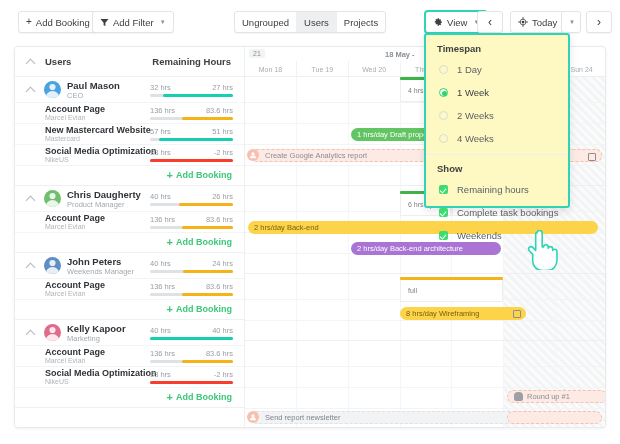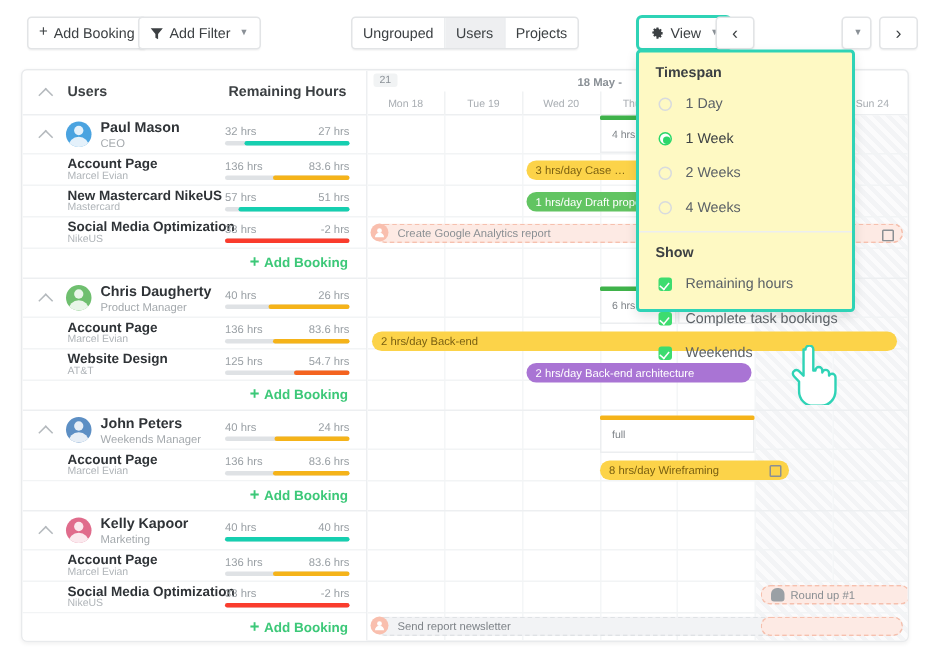--- a/index.html
+++ b/index.html
@@ -184,20 +184,30 @@
         </svg>
       </span>
       <span>View</span>
       <span class="caret">▼</span>
     </div>
 
     <div class="btn" id="btn-prev">
       <span style="font-size:12px;">‹</span>
     </div>
 
+    <div class="btn" id="btn-today">
+      <span class="target-icon">
+        <svg width="10" height="10" viewBox="0 0 16 16">
+          <circle cx="8" cy="8" r="2.2" fill="#3c4043"></circle>
+          <path d="M8 .8v3M8 12.2v3M.8 8h3M12.2 8h3" stroke="#3c4043" stroke-width="1.4" stroke-linecap="round"></path>
+          <circle cx="8" cy="8" r="4.6" fill="none" stroke="#3c4043" stroke-width="1.2"></circle>
+        </svg>
+      </span>
+      <span>Today</span>
+    </div>
 
     <div class="btn" id="btn-today-caret">
       <span class="caret">▼</span>
     </div>
 
     <div class="btn" id="btn-next">
       <span style="font-size:12px;">›</span>
     </div>
   </div>
 
@@ -233,21 +243,21 @@
             <span class="pclient">Marcel Evian</span>
             <div class="meter prj">
               <span class="lbl-l">136 hrs</span>
               <span class="lbl-r">83.6 hrs</span>
               <span class="bar">
                 <span class="fill" style="width:61%;background:#f5b319"></span>
               </span>
             </div>
           </div>
           <div class="prow">
-            <span class="pname">New Mastercard NikeUS</span>
+            <span class="pname">New Mastercard Website</span>
             <span class="pclient">Mastercard</span>
             <div class="meter prj">
               <span class="lbl-l">57 hrs</span>
               <span class="lbl-r">51 hrs</span>
               <span class="bar">
                 <span class="fill" style="width:89%;background:#16cfb0"></span>
               </span>
             </div>
           </div>
           <div class="prow">
@@ -287,31 +297,20 @@
             <span class="pname">Account Page</span>
             <span class="pclient">Marcel Evian</span>
             <div class="meter prj">
               <span class="lbl-l">136 hrs</span>
               <span class="lbl-r">83.6 hrs</span>
               <span class="bar">
                 <span class="fill" style="width:61%;background:#f5b319"></span>
               </span>
             </div>
           </div>
-          <div class="prow">
-            <span class="pname">Website Design</span>
-            <span class="pclient">AT&amp;T</span>
-            <div class="meter prj">
-              <span class="lbl-l">125 hrs</span>
-              <span class="lbl-r">54.7 hrs</span>
-              <span class="bar">
-                <span class="fill" style="width:44%;background:#f4631f"></span>
-              </span>
-            </div>
-          </div>
           <div class="addrow">
             <span class="addlink">
               <span class="plus">+</span>
               <span>Add Booking</span>
             </span>
           </div>
           <div class="urow">
             <span class="chev"></span>
             <span class="avatar" style="background:#5d8fc4"><svg width="17" height="17" viewBox="0 0 17 17">
                 <circle cx="8.5" cy="6" r="3.1" fill="#fff" opacity=".85"></circle>
@@ -439,23 +438,20 @@
 
         <div class="availbar" style="left:155px; top:0px; width:51px; background:#3fb24a;"></div>
         <div class="availbox" style="left:155px; top:3px; width:51px; height:22px;">
           <span>4 hrs open</span>
         </div>
         <div class="availbar" style="left:207px; top:0px; width:51px; background:#3fb24a;"></div>
         <div class="availbox" style="left:207px; top:3px; width:51px; height:22px;">
           <span>7 hrs open</span>
         </div>
 
-        <div class="pill yellow" style="left:106px; top:30px; width:86px;">
-          <span>3 hrs/day Case …</span>
-        </div>
         <div class="pill green" style="left:106px; top:51px; width:130px;">
           <span>1 hrs/day Draft proposal</span>
         </div>
 
         <div class="pill ghostpink" style="left:5px; top:72px; width:352px; padding-left:14px;">
           <span>Create Google Analytics report</span>
         </div>
         <div class="redball" style="left:2px; top:72px;">
           <svg width="8" height="8" viewBox="0 0 10 10">
               <circle cx="5" cy="3.5" r="2" fill="#fff"></circle>

